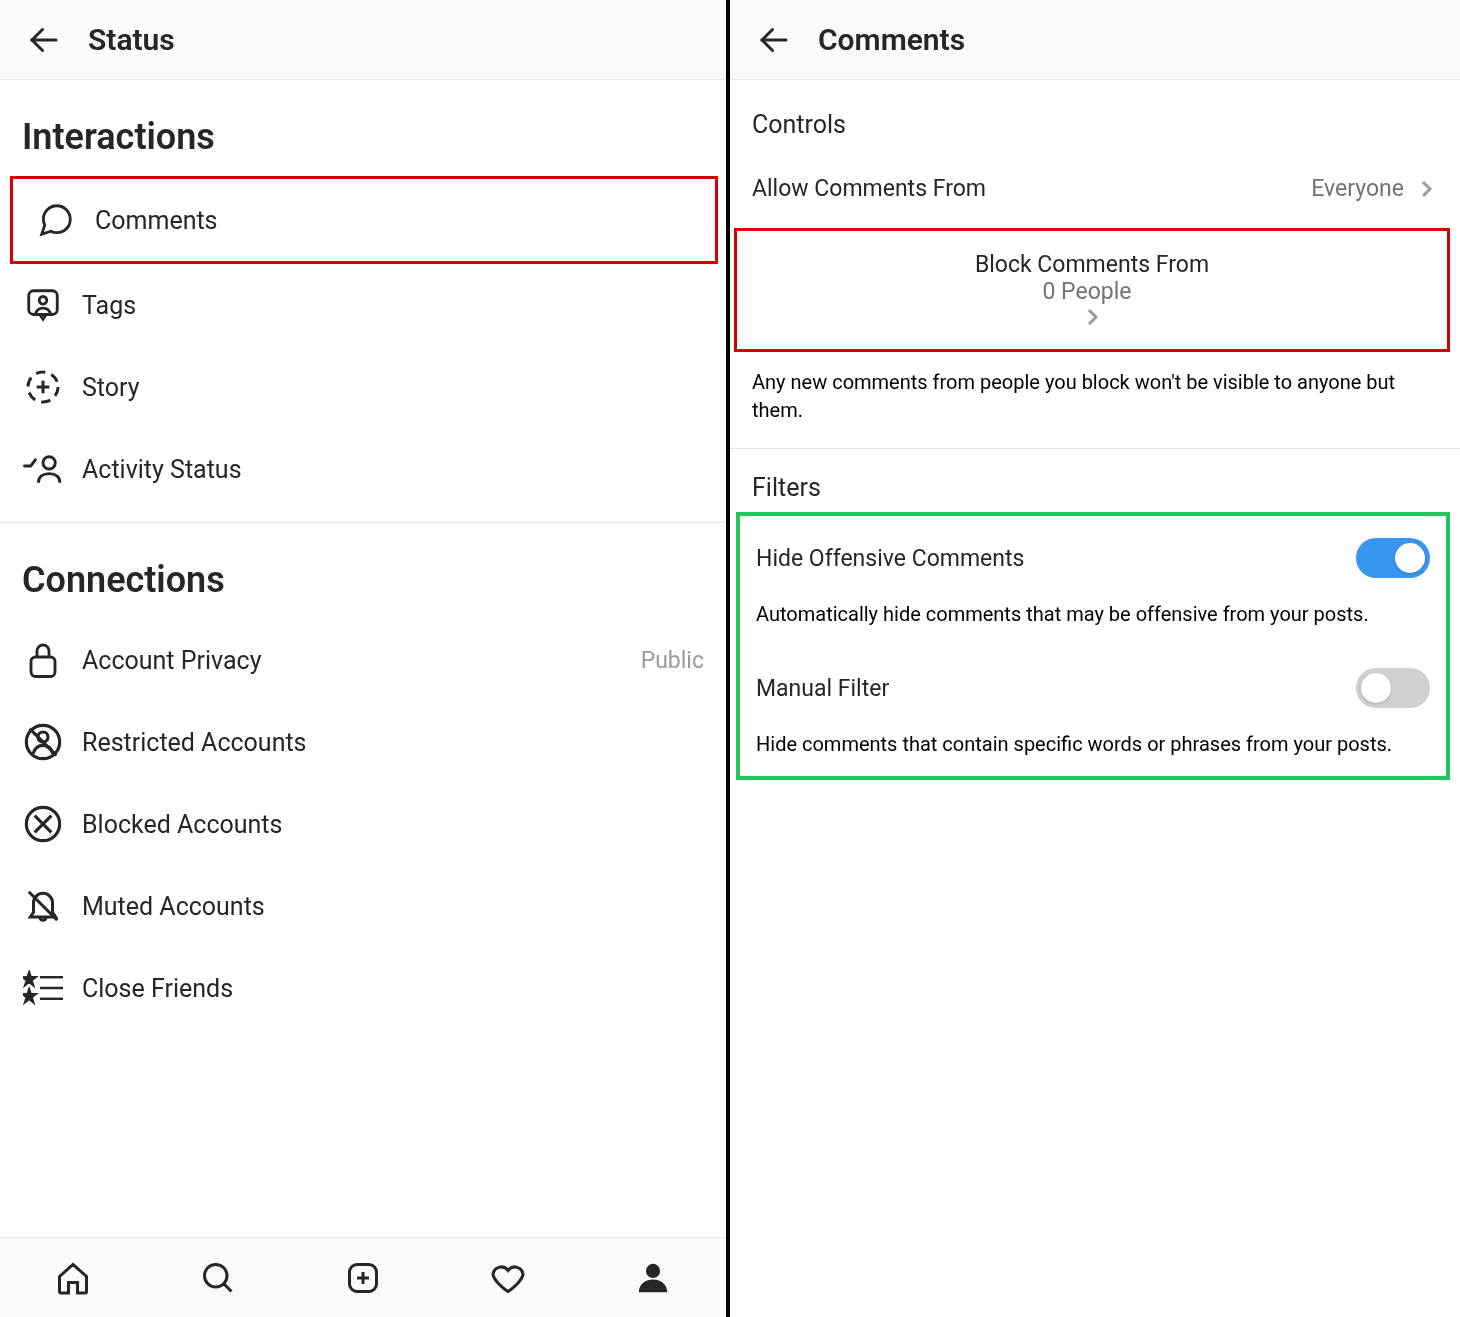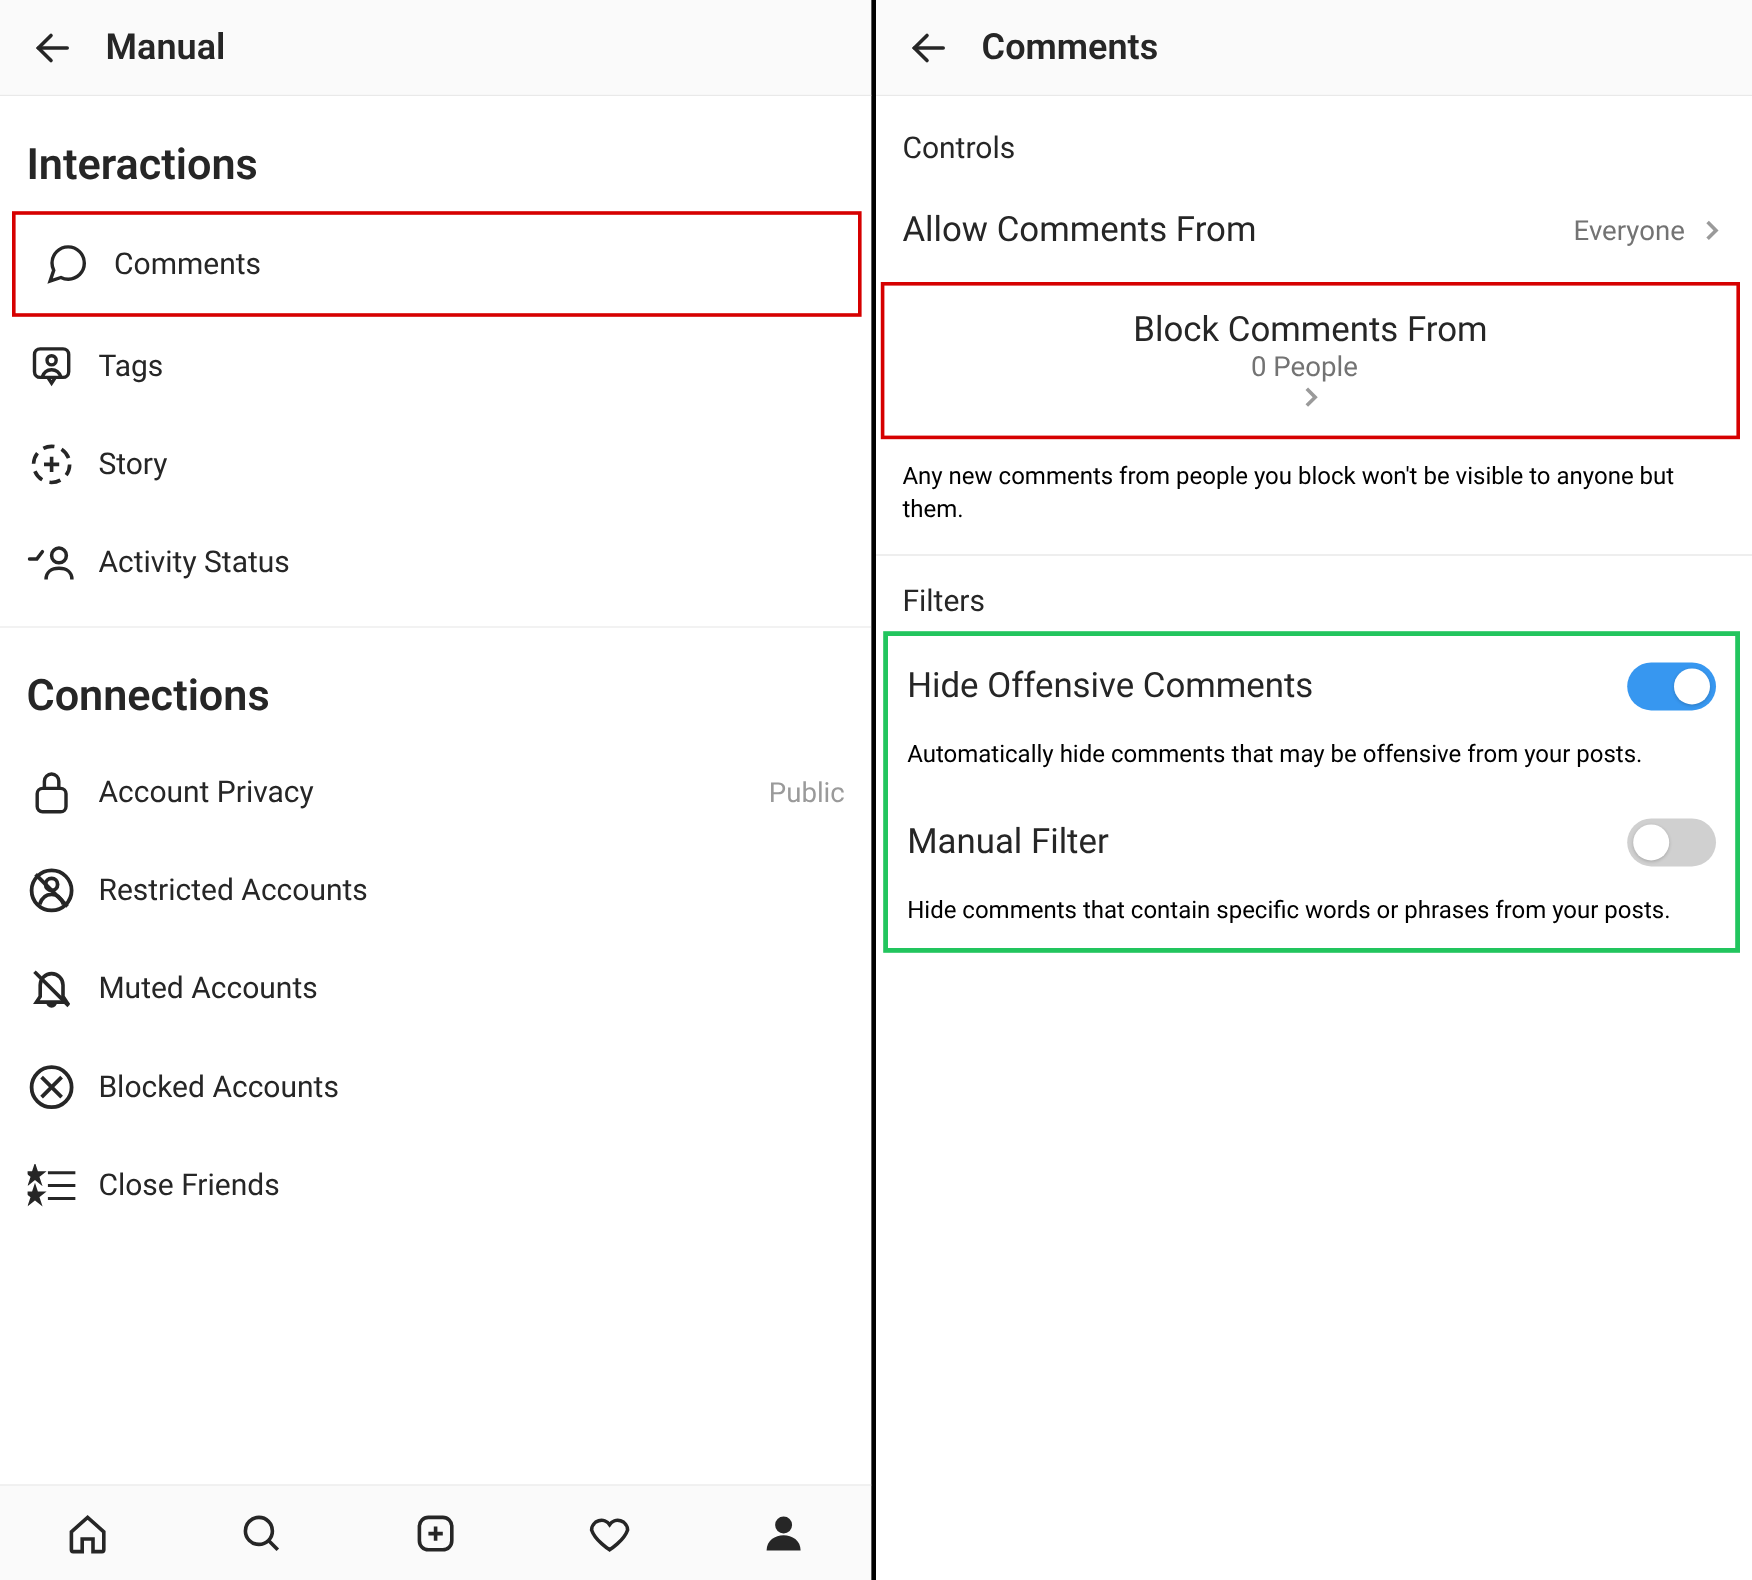--- a/index.html
+++ b/index.html
@@ -16,21 +16,21 @@
   .row-label { font-size: 25px; color: #262626; flex: 1; }
   .row-value { font-size: 23px; color: #9a9a9a; }
   .divider-line { height: 1px; background: #e9e9e9; margin: 12px 0 0 0; }
   .highlight-box { border: 3px solid #d60000; }
   .boxed { margin: 0 8px 0 10px; }
   .tabbar { height: 80px; background: #fafafa; border-top: 1px solid #e9e9e9; display: flex; align-items: center; justify-content: space-around; }
   .tab-icon { width: 40px; height: 40px; display: flex; align-items: center; justify-content: center; }
   
   .r-section-header { font-size: 25px; color: #262626; padding: 30px 22px 10px 22px; }
   .r-row { display: flex; align-items: center; padding: 26px 22px; }
-  .r-row-label { font-size: 29px; color: #262626; flex: 1; }
+  .r-row-label { font-size: 23px; color: #262626; flex: 1; }
   .r-row-value { font-size: 23px; color: #737373; margin-right: 10px; }
   .chevron { width: 24px; height: 24px; }
   .desc { font-size: 20px; color: #000000; padding: 0 22px 24px 22px; line-height: 1.4; }
   .toggle { width: 74px; height: 40px; border-radius: 20px; position: relative; }
   .toggle.on { background: #3797f0; }
   .toggle.off { background: #d0d0d0; }
   .knob { width: 30px; height: 30px; border-radius: 50%; background: #fff; position: absolute; top: 5px; box-shadow: 0 1px 3px rgba(0,0,0,0.2); }
   .toggle.on .knob { right: 5px; }
   .toggle.off .knob { left: 5px; }
   .r-divider { height: 1px; background: #e3e3e3; }
@@ -42,21 +42,21 @@
 <body>
 
 <div class="panel left">
   <div class="header">
     <div class="back-icon">
       <svg width="36" height="36" viewBox="0 0 24 24" fill="none" stroke="#262626" stroke-width="2" stroke-linecap="round">
           <line x1="20" y1="12" x2="4" y2="12"></line>
           <polyline points="11 5 4 12 11 19"></polyline>
         </svg>
     </div>
-    <div class="header-title">Manual</div>
+    <div class="header-title">Status</div>
   </div>
 
   <div class="content">
     <div class="section-header">Interactions</div>
 
     <div class="highlight-box boxed">
       <div class="row">
         <div class="icon-slot">
           <svg width="38" height="38" viewBox="0 0 24 24" fill="none" stroke="#262626" stroke-width="1.8">
               <path d="M21 11.5a8.38 8.38 0 0 1-8.5 8.5 8.5 8.5 0 0 1-3.8-.9L3 21l1.9-5.7A8.38 8.38 0 0 1 4 11.5a8.5 8.5 0 1 1 17 0z"></path>
@@ -122,38 +122,38 @@
             <circle cx="12" cy="9" r="3"></circle>
             <path d="M6 19c1-3 3-5 6-5s5 2 6 5"></path>
             <line x1="4" y1="4" x2="20" y2="20"></line>
           </svg>
       </div>
       <div class="row-label">Restricted Accounts</div>
     </div>
 
     <div class="row">
       <div class="icon-slot">
+        <svg width="40" height="40" viewBox="0 0 24 24" fill="none" stroke="#262626" stroke-width="1.9">
+            <circle cx="12" cy="12" r="10"></circle>
+            <line x1="7" y1="7" x2="17" y2="17"></line>
+            <line x1="17" y1="7" x2="7" y2="17"></line>
+          </svg>
+      </div>
+      <div class="row-label">Blocked Accounts</div>
+    </div>
+
+    <div class="row">
+      <div class="icon-slot">
         <svg width="38" height="40" viewBox="0 0 24 24" fill="none" stroke="#262626" stroke-width="1.9">
             <path d="M18 16V10a6 6 0 1 0-12 0v6l-2 3h16z"></path>
             <path d="M10 19a2 2 0 0 0 4 0"></path>
             <line x1="3" y1="3" x2="21" y2="21"></line>
           </svg>
       </div>
       <div class="row-label">Muted Accounts</div>
-    </div>
-
-    <div class="row">
-      <div class="icon-slot">
-        <svg width="40" height="40" viewBox="0 0 24 24" fill="none" stroke="#262626" stroke-width="1.9">
-            <circle cx="12" cy="12" r="10"></circle>
-            <line x1="7" y1="7" x2="17" y2="17"></line>
-            <line x1="17" y1="7" x2="7" y2="17"></line>
-          </svg>
-      </div>
-      <div class="row-label">Blocked Accounts</div>
     </div>
 
     <div class="row">
       <div class="icon-slot">
         <svg width="40" height="36" viewBox="0 0 26 22" fill="none" stroke="#262626" stroke-width="1.6">
             <polygon points="4,1 5,4 8,4 5.5,6 6.5,9 4,7 1.5,9 2.5,6 0,4 3,4" fill="#262626"></polygon>
             <polygon points="4,12 5,15 8,15 5.5,17 6.5,20 4,18 1.5,20 2.5,17 0,15 3,15" fill="#262626"></polygon>
             <line x1="11" y1="4" x2="26" y2="4"></line>
             <line x1="11" y1="11" x2="26" y2="11"></line>
             <line x1="11" y1="18" x2="26" y2="18"></line>

